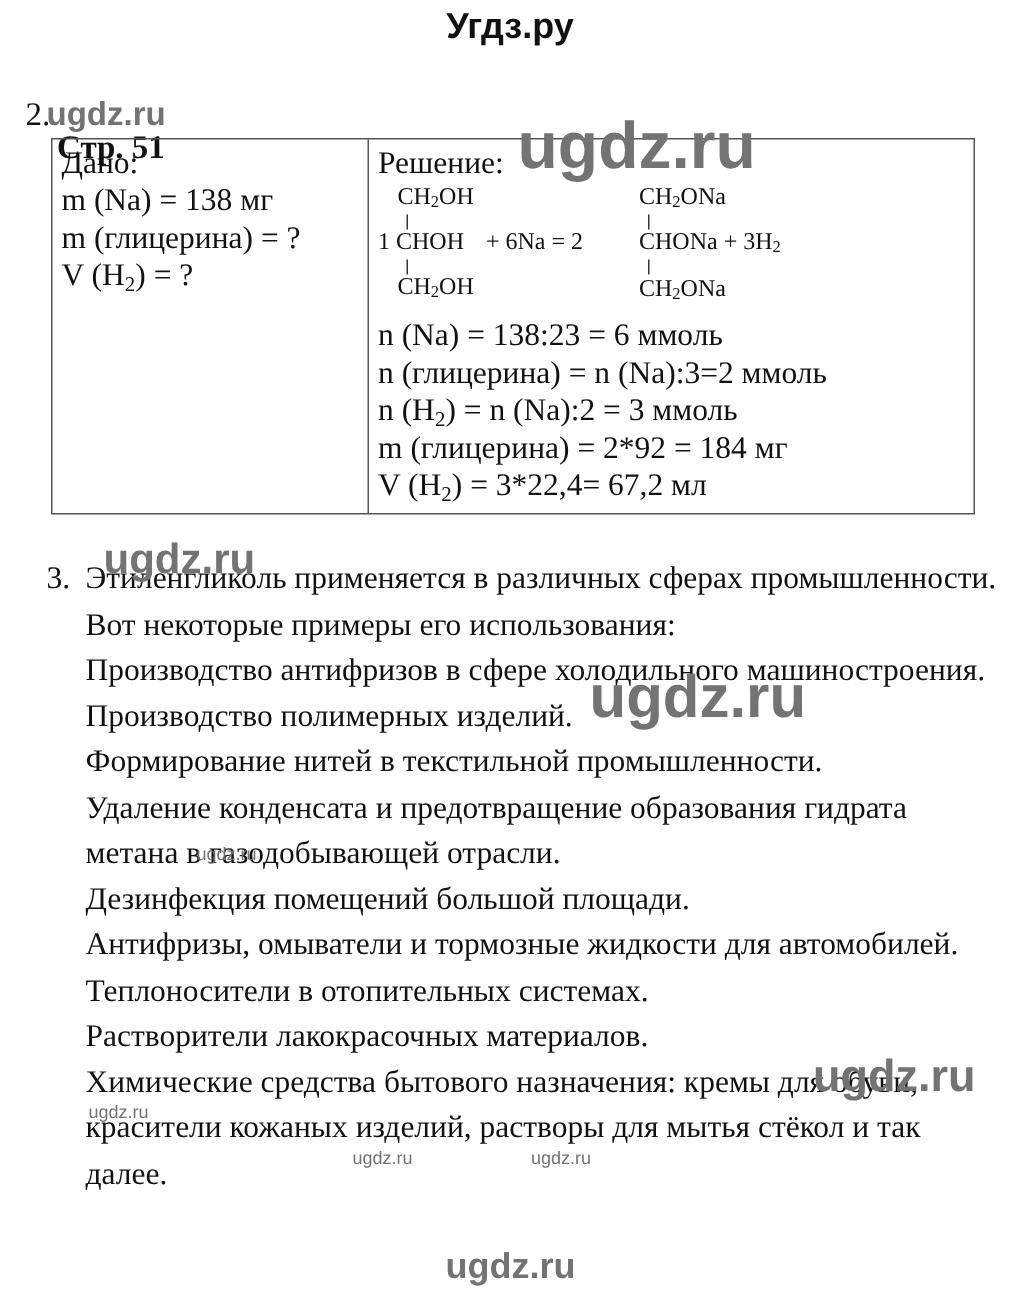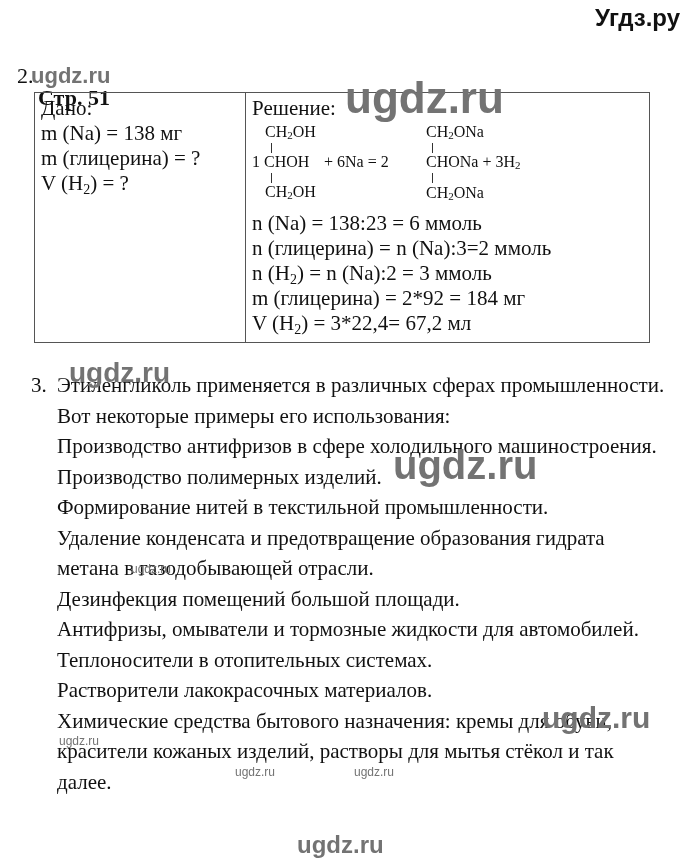--- a/index.html
+++ b/index.html
@@ -13,21 +13,21 @@
       position: relative;
       overflow: hidden;
       color: #111111;
       font-family: "Liberation Serif", serif;
     }
     .site-title {
       position: absolute;
       top: 4px;
       left: 0;
       width: 680px;
-      text-align: right;
+      text-align: center;
       font-family: "Liberation Sans", sans-serif;
       font-weight: bold;
       font-size: 24px;
       color: #111;
       letter-spacing: 0px;
     }
     .page-label {
       position: absolute;
       top: 41px;
       left: 38px;

